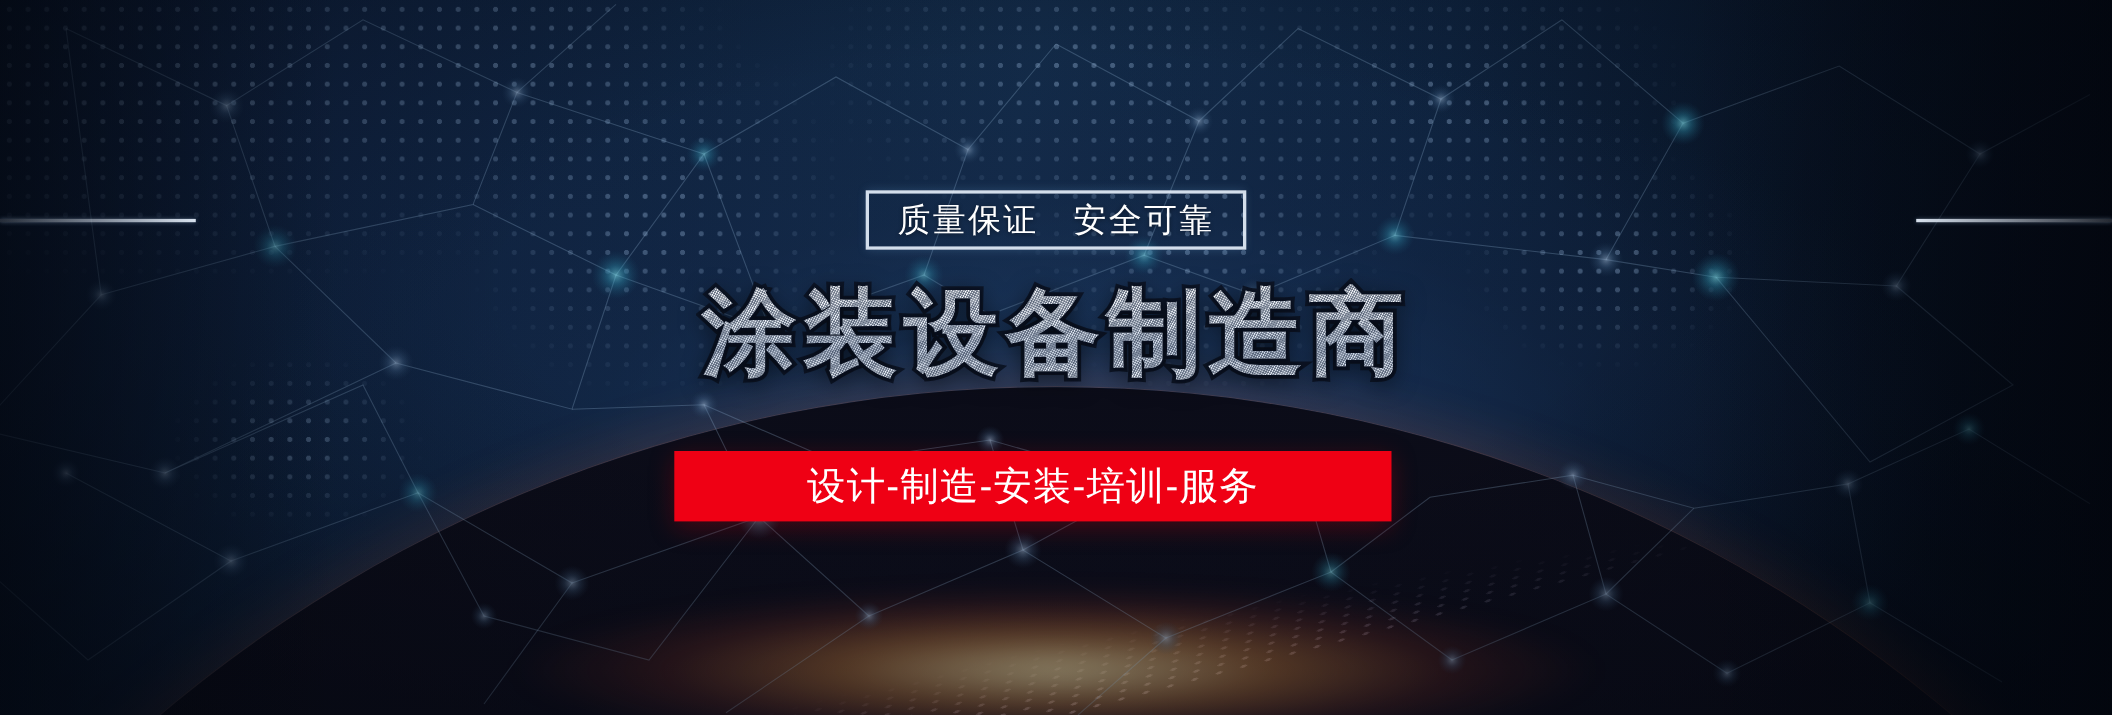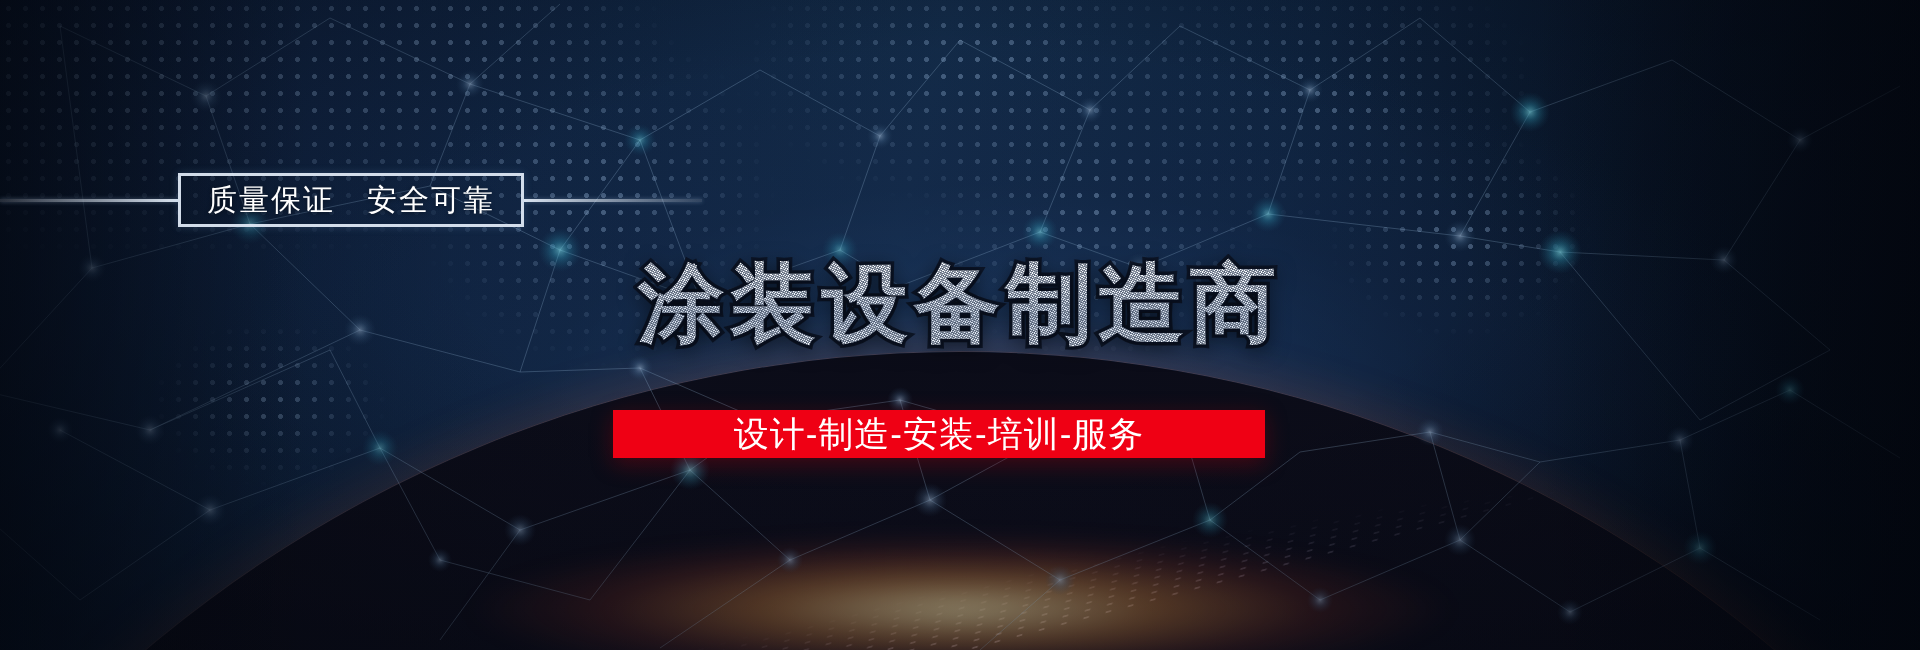--- a/index.html
+++ b/index.html
@@ -208,21 +208,21 @@
 
   
   #tagline-row {
     position: absolute;
     left: 0;
     right: 0;
     top: 173px;
     height: 54px;
     display: flex;
     align-items: center;
-    justify-content: flex-start;
+    justify-content: space-between;
   }
   .rule {
     height: 3px;
     width: 178px;
     background: linear-gradient(90deg, rgba(222,232,245,0.15), rgba(226,236,248,0.95));
     box-shadow: 0 0 4px rgba(170,200,235,0.35);
   }
   .rule.right {
     background: linear-gradient(90deg, rgba(226,236,248,0.95), rgba(222,232,245,0.15));
   }
@@ -289,21 +289,21 @@
     text-stroke: 7px rgba(12,20,36,0.92);
     filter: blur(0.4px);
   }
 
   
   #service-bar {
     position: absolute;
     left: 613px;
     top: 410px;
     width: 652px;
-    height: 48px;
+    height: 64px;
     background: #ef0014;
     display: flex;
     align-items: center;
     justify-content: center;
     box-shadow: 0 6px 22px rgba(160,0,12,0.38);
   }
   #service-text {
     color: #ffffff;
     font-size: 35px;
     font-weight: 400;

